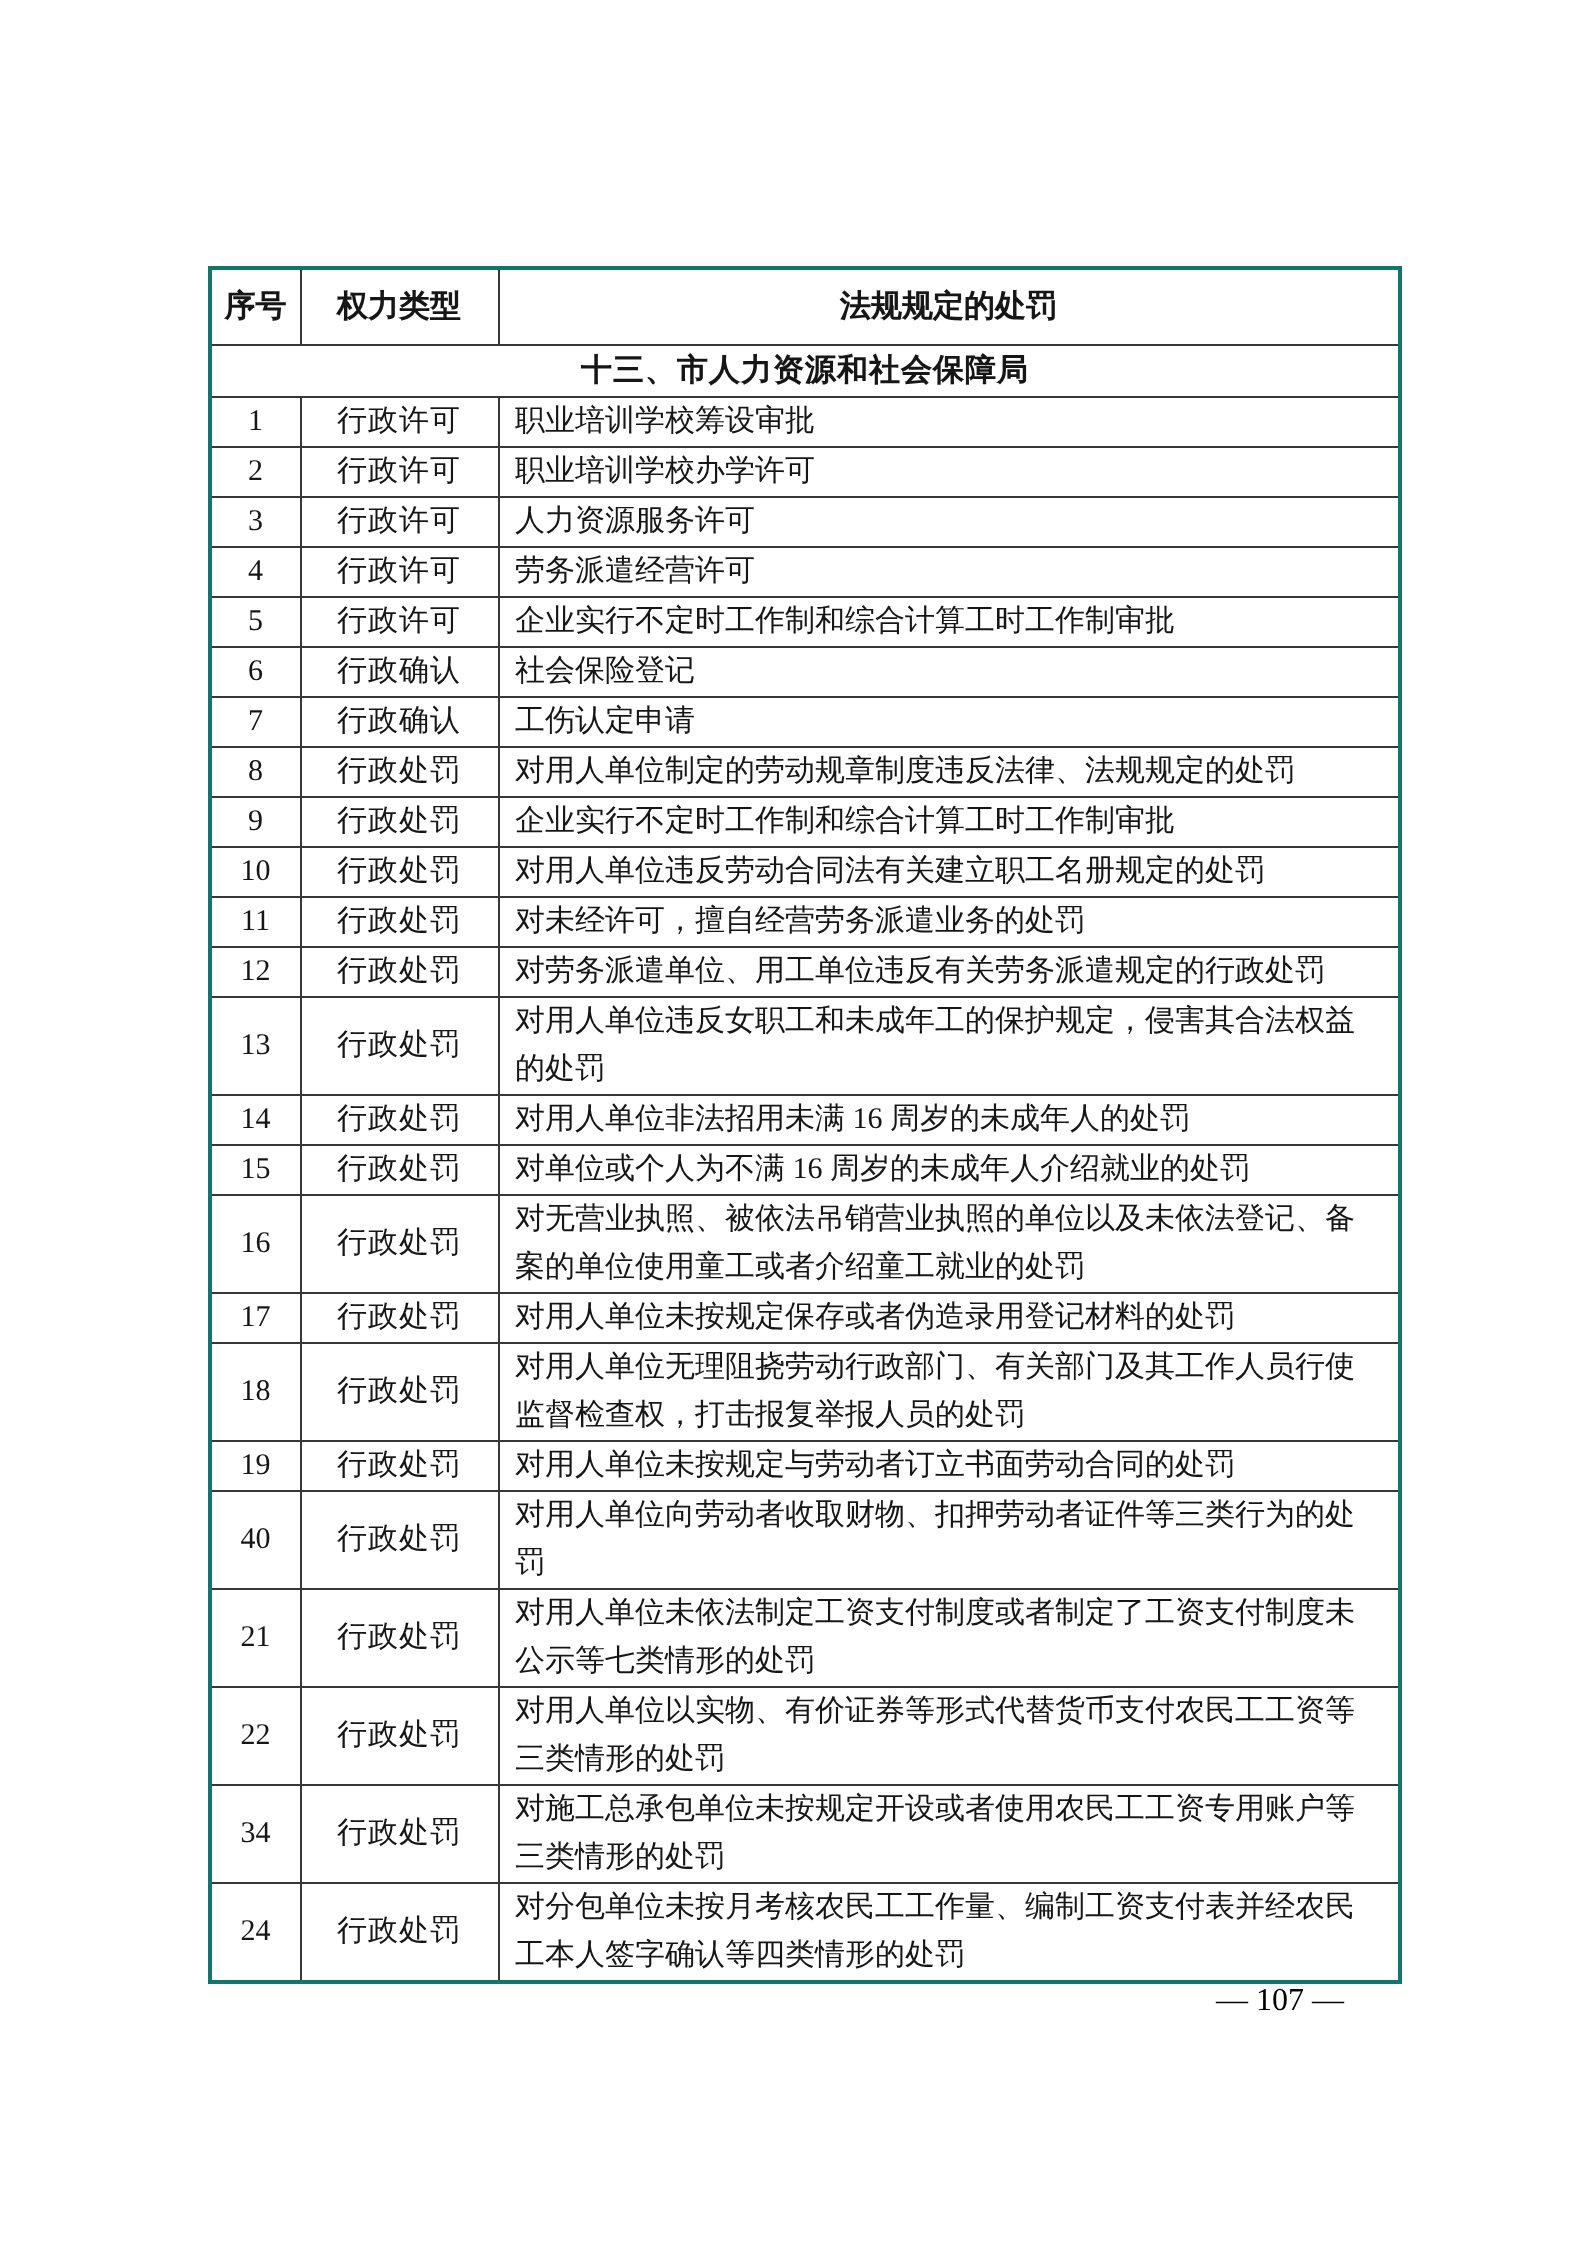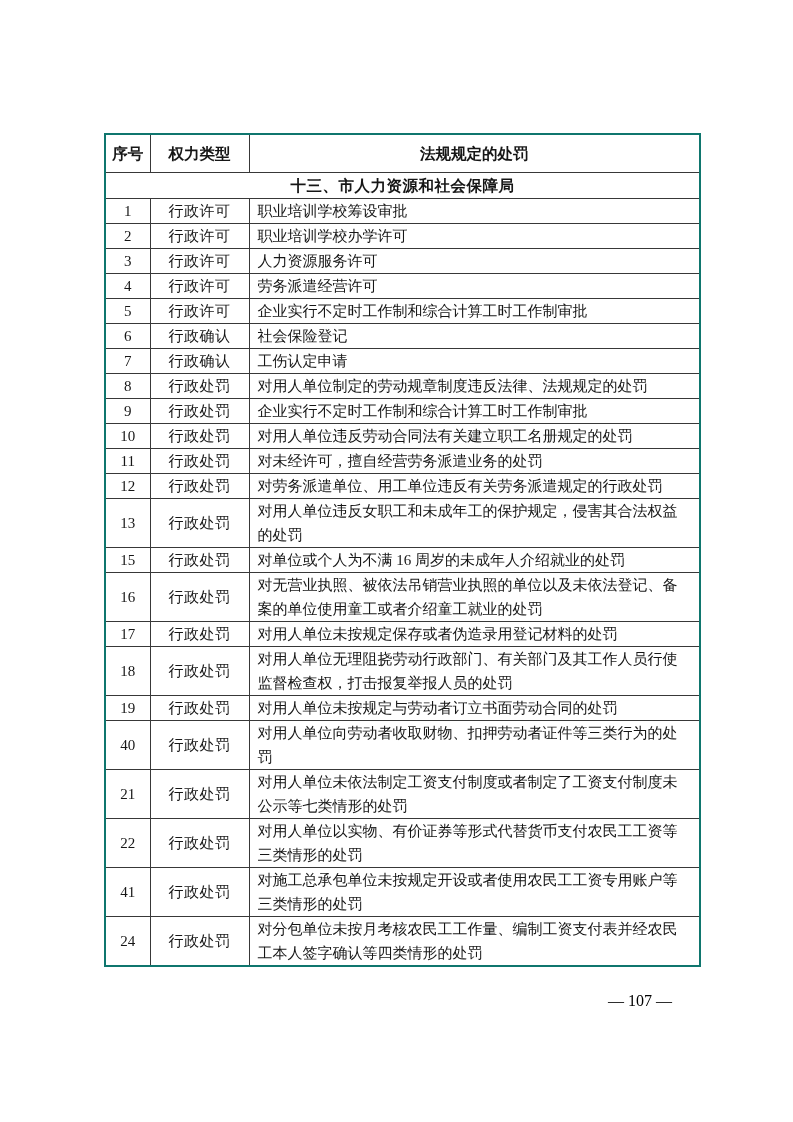--- a/index.html
+++ b/index.html
@@ -163,20 +163,25 @@
     <td class="c-type">行政处罚</td>
     <td class="c-name">对劳务派遣单位、用工单位违反有关劳务派遣规定的行政处罚</td>
   </tr>
 
   <tr>
     <td class="c-no">13</td>
     <td class="c-type">行政处罚</td>
     <td class="c-name">对用人单位违反女职工和未成年工的保护规定，侵害其合法权益的处罚</td>
   </tr>
 
+  <tr>
+    <td class="c-no">14</td>
+    <td class="c-type">行政处罚</td>
+    <td class="c-name">对用人单位非法招用未满 16 周岁的未成年人的处罚</td>
+  </tr>
 
   <tr>
     <td class="c-no">15</td>
     <td class="c-type">行政处罚</td>
     <td class="c-name">对单位或个人为不满 16 周岁的未成年人介绍就业的处罚</td>
   </tr>
 
   <tr>
     <td class="c-no">16</td>
     <td class="c-type">行政处罚</td>
@@ -213,21 +218,21 @@
     <td class="c-name">对用人单位未依法制定工资支付制度或者制定了工资支付制度未公示等七类情形的处罚</td>
   </tr>
 
   <tr>
     <td class="c-no">22</td>
     <td class="c-type">行政处罚</td>
     <td class="c-name">对用人单位以实物、有价证券等形式代替货币支付农民工工资等三类情形的处罚</td>
   </tr>
 
   <tr>
-    <td class="c-no">41</td>
+    <td class="c-no">34</td>
     <td class="c-type">行政处罚</td>
     <td class="c-name">对施工总承包单位未按规定开设或者使用农民工工资专用账户等三类情形的处罚</td>
   </tr>
 
   <tr>
     <td class="c-no">24</td>
     <td class="c-type">行政处罚</td>
     <td class="c-name">对分包单位未按月考核农民工工作量、编制工资支付表并经农民工本人签字确认等四类情形的处罚</td>
   </tr>
 </tbody>

